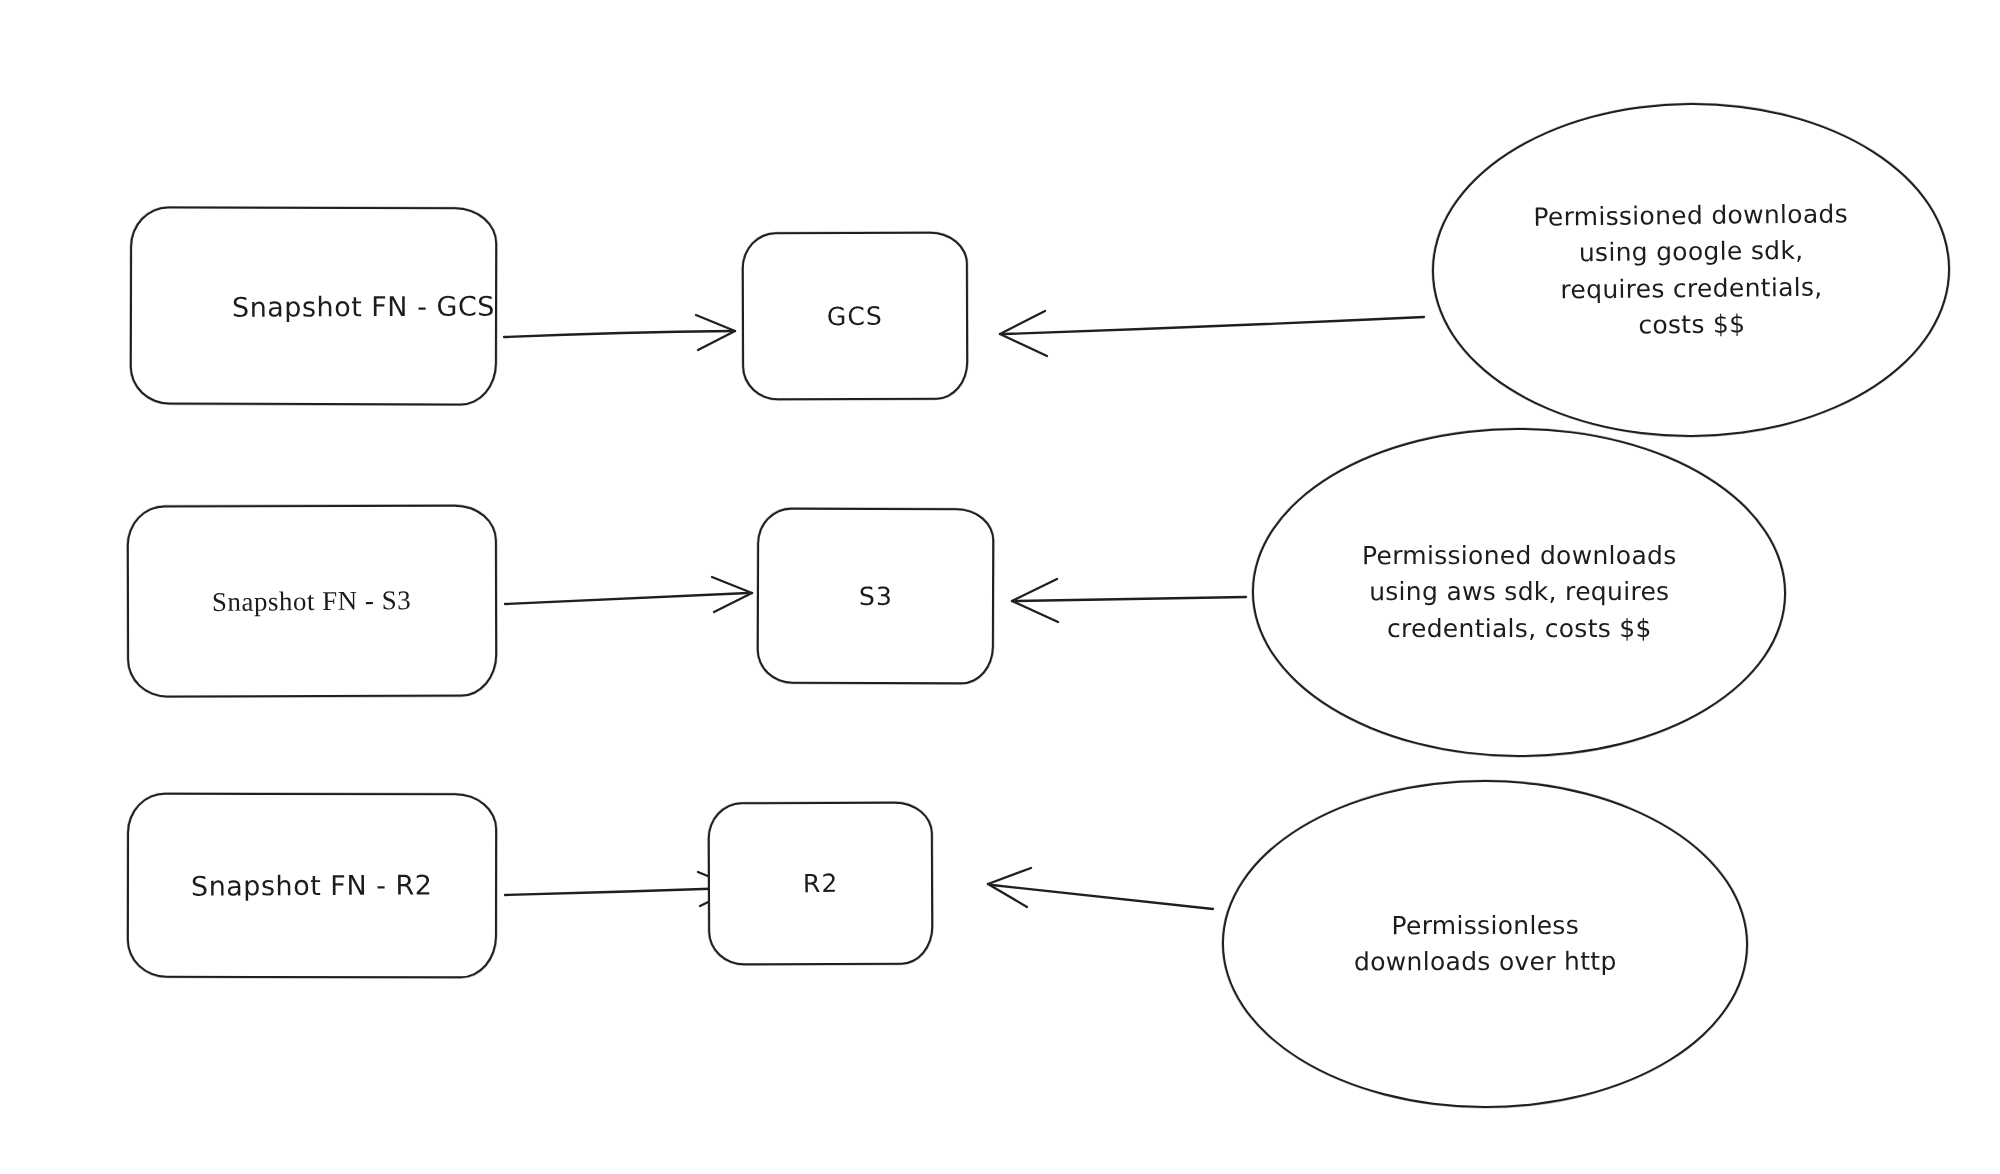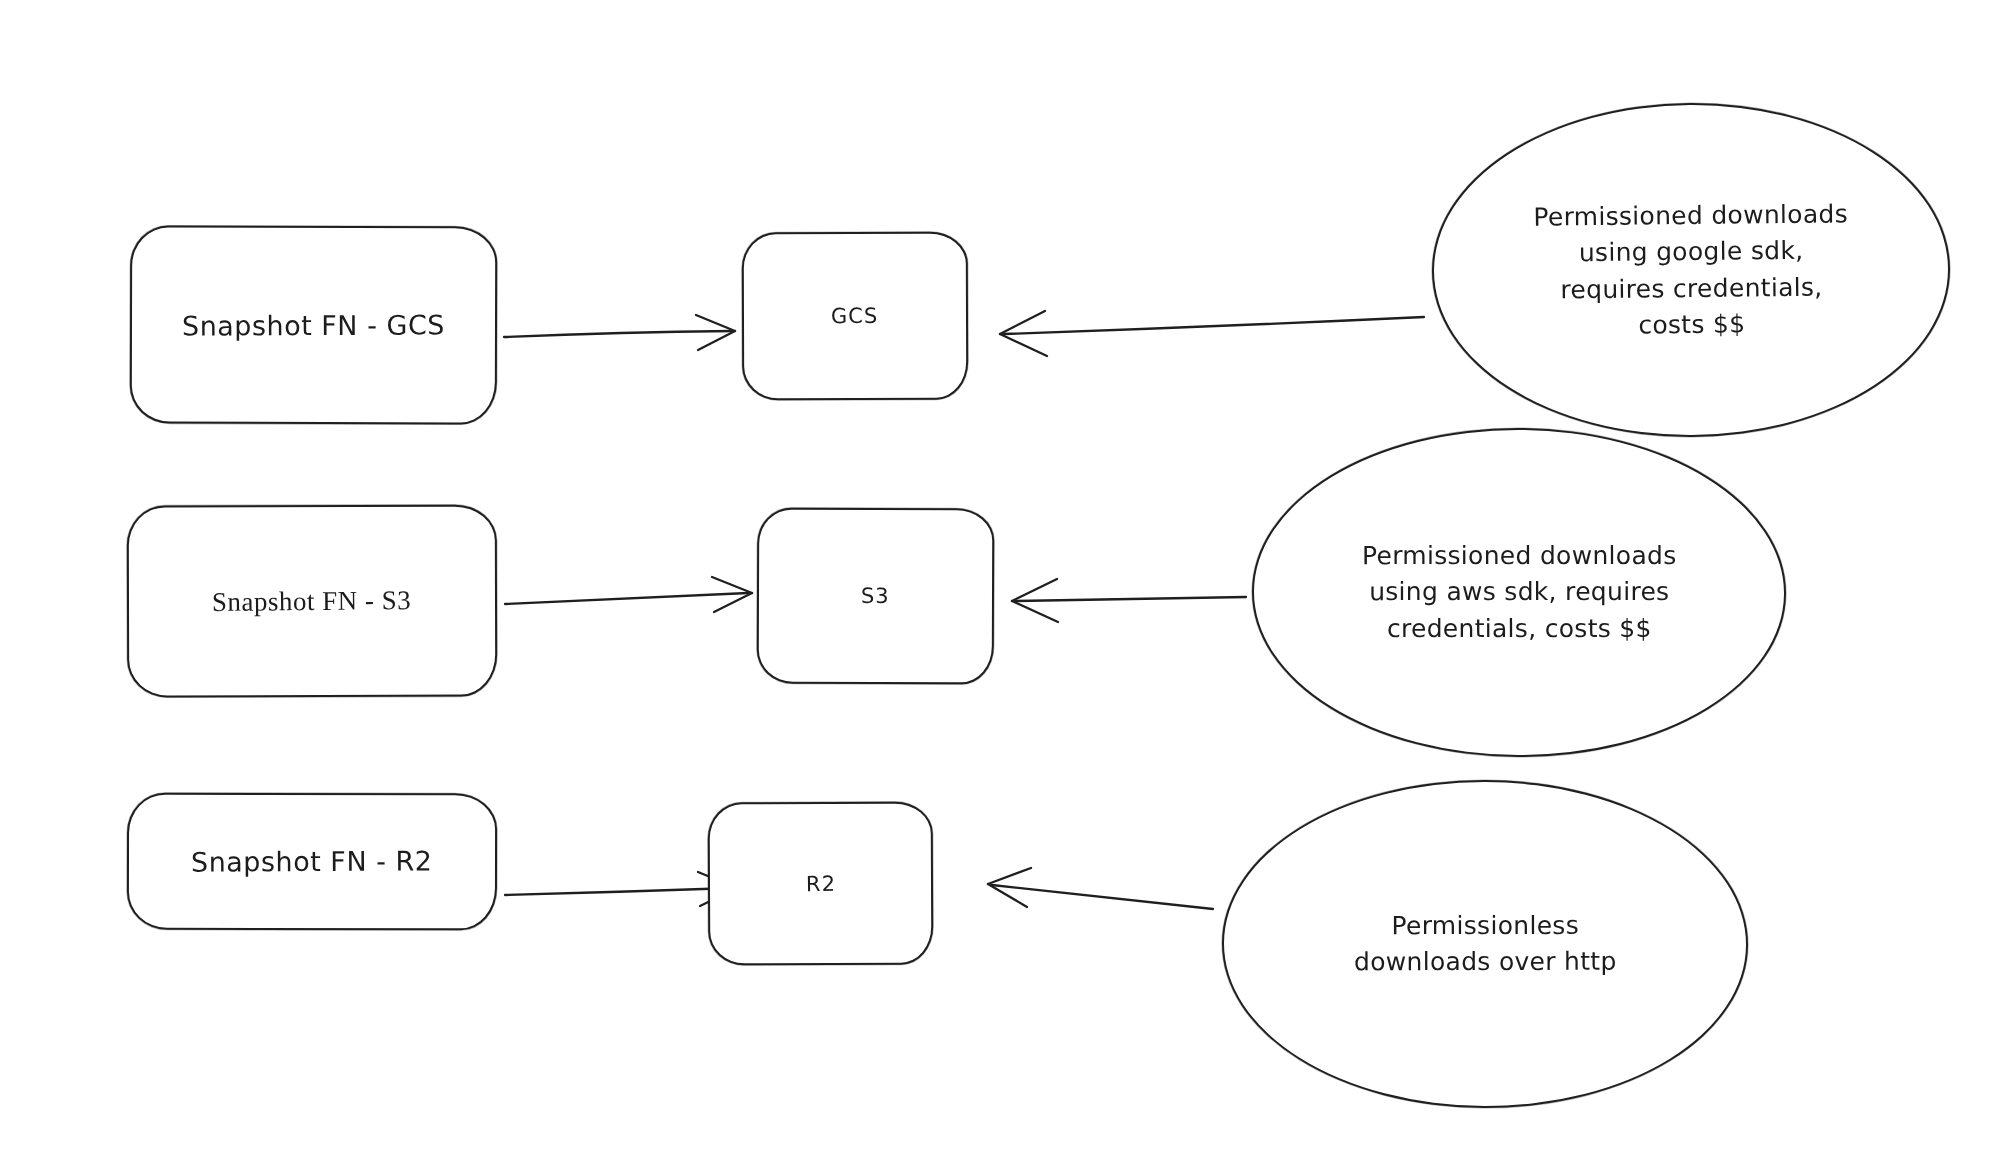--- a/index.html
+++ b/index.html
@@ -40,21 +40,21 @@
   .ellipse-node {
     border-radius: 50%;
   }
   .node-label {
     font-size: 27px;
     letter-spacing: 0.5px;
     white-space: nowrap;
     transform: rotate(-0.4deg);
   }
   .small-label {
-    font-size: 21px;
+    font-size: 25px;
     letter-spacing: 1px;
     transform: rotate(-0.5deg);
   }
   .note-label {
     font-size: 25px;
     line-height: 1.45;
     text-align: center;
     white-space: pre-line;
     letter-spacing: 0.3px;
     transform: rotate(-0.3deg);
@@ -101,21 +101,21 @@
       <path d="M 737 888 L 700 906"></path>
     </g>
 
     <g>
       <path d="M 1213 909 Q 1100 897 992 885"></path>
       <path d="M 988 884 L 1031 868"></path>
       <path d="M 988 884 L 1027 907"></path>
     </g>
   </svg>
 
-  <div class="node rect-node sketch" style="left:130px; top:226px; width:367px; height:198px; transform:rotate(0.15deg);">
+  <div class="node rect-node sketch" style="left:130px; top:207px; width:367px; height:198px; transform:rotate(0.15deg);justify-content:flex-end;">
     <span class="node-label">Snapshot FN - GCS</span>
   </div>
   <div class="node small-node sketch" style="left:742px; top:232px; width:226px; height:168px; transform:rotate(-0.2deg);">
     <span class="node-label small-label">GCS</span>
   </div>
   <div class="node ellipse-node sketch" style="left:1432px; top:103px; width:518px; height:334px; transform:rotate(-0.3deg);">
     <span class="note-label">Permissioned downloads
 using google sdk,
 requires credentials,
 costs $$</span>
@@ -126,21 +126,21 @@
   </div>
   <div class="node small-node sketch" style="left:757px; top:508px; width:237px; height:176px; transform:rotate(0.2deg);">
     <span class="node-label small-label">S3</span>
   </div>
   <div class="node ellipse-node sketch" style="left:1252px; top:428px; width:534px; height:329px; transform:rotate(0.25deg);">
     <span class="note-label">Permissioned downloads
 using aws sdk, requires
 credentials, costs $$</span>
   </div>
 
-  <div class="node rect-node sketch" style="left:127px; top:793px; width:370px; height:137px; transform:rotate(0.1deg);">
+  <div class="node rect-node sketch" style="left:127px; top:793px; width:370px; height:185px; transform:rotate(0.1deg);">
     <span class="node-label">Snapshot FN - R2</span>
   </div>
   <div class="node small-node sketch" style="left:708px; top:802px; width:225px; height:163px; transform:rotate(-0.25deg);">
     <span class="node-label small-label">R2</span>
   </div>
   <div class="node ellipse-node sketch" style="left:1222px; top:780px; width:526px; height:328px; transform:rotate(0.2deg);">
     <span class="note-label">Permissionless
 downloads over http</span>
   </div>
 

